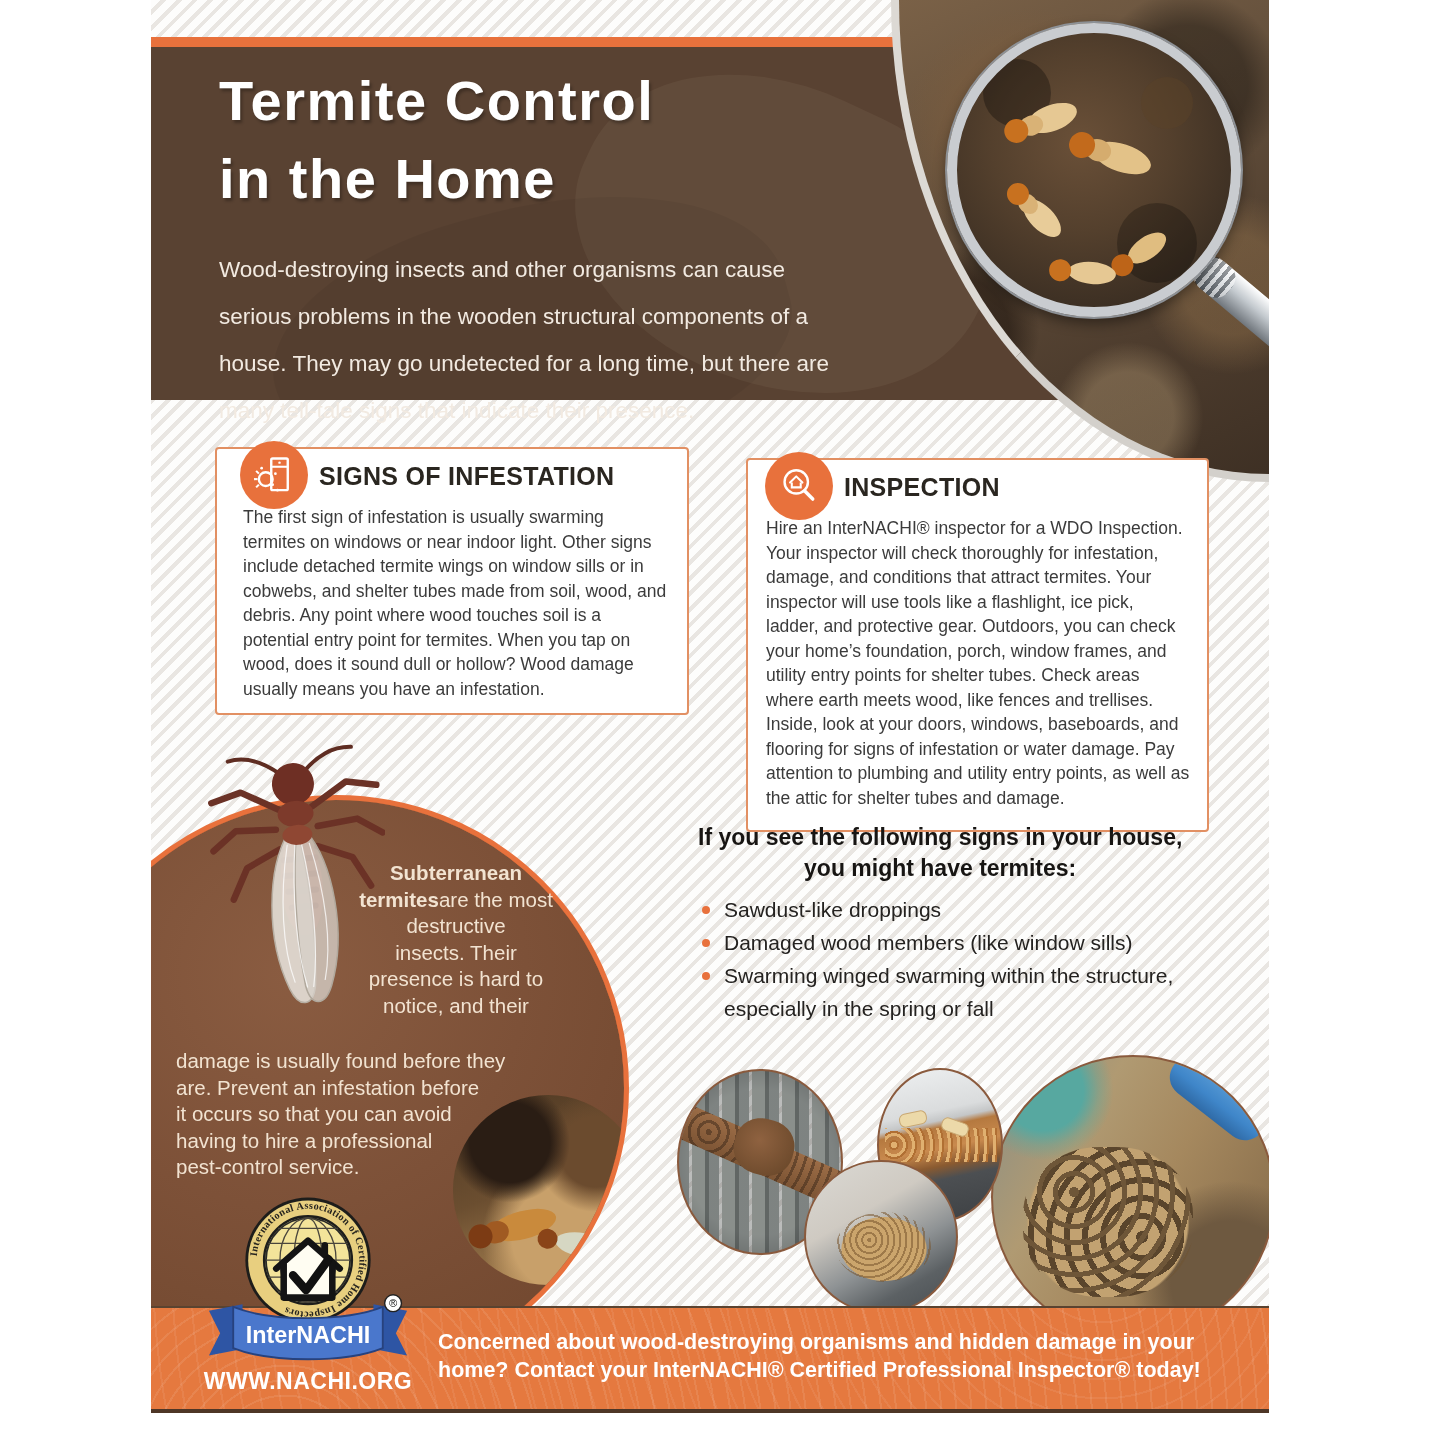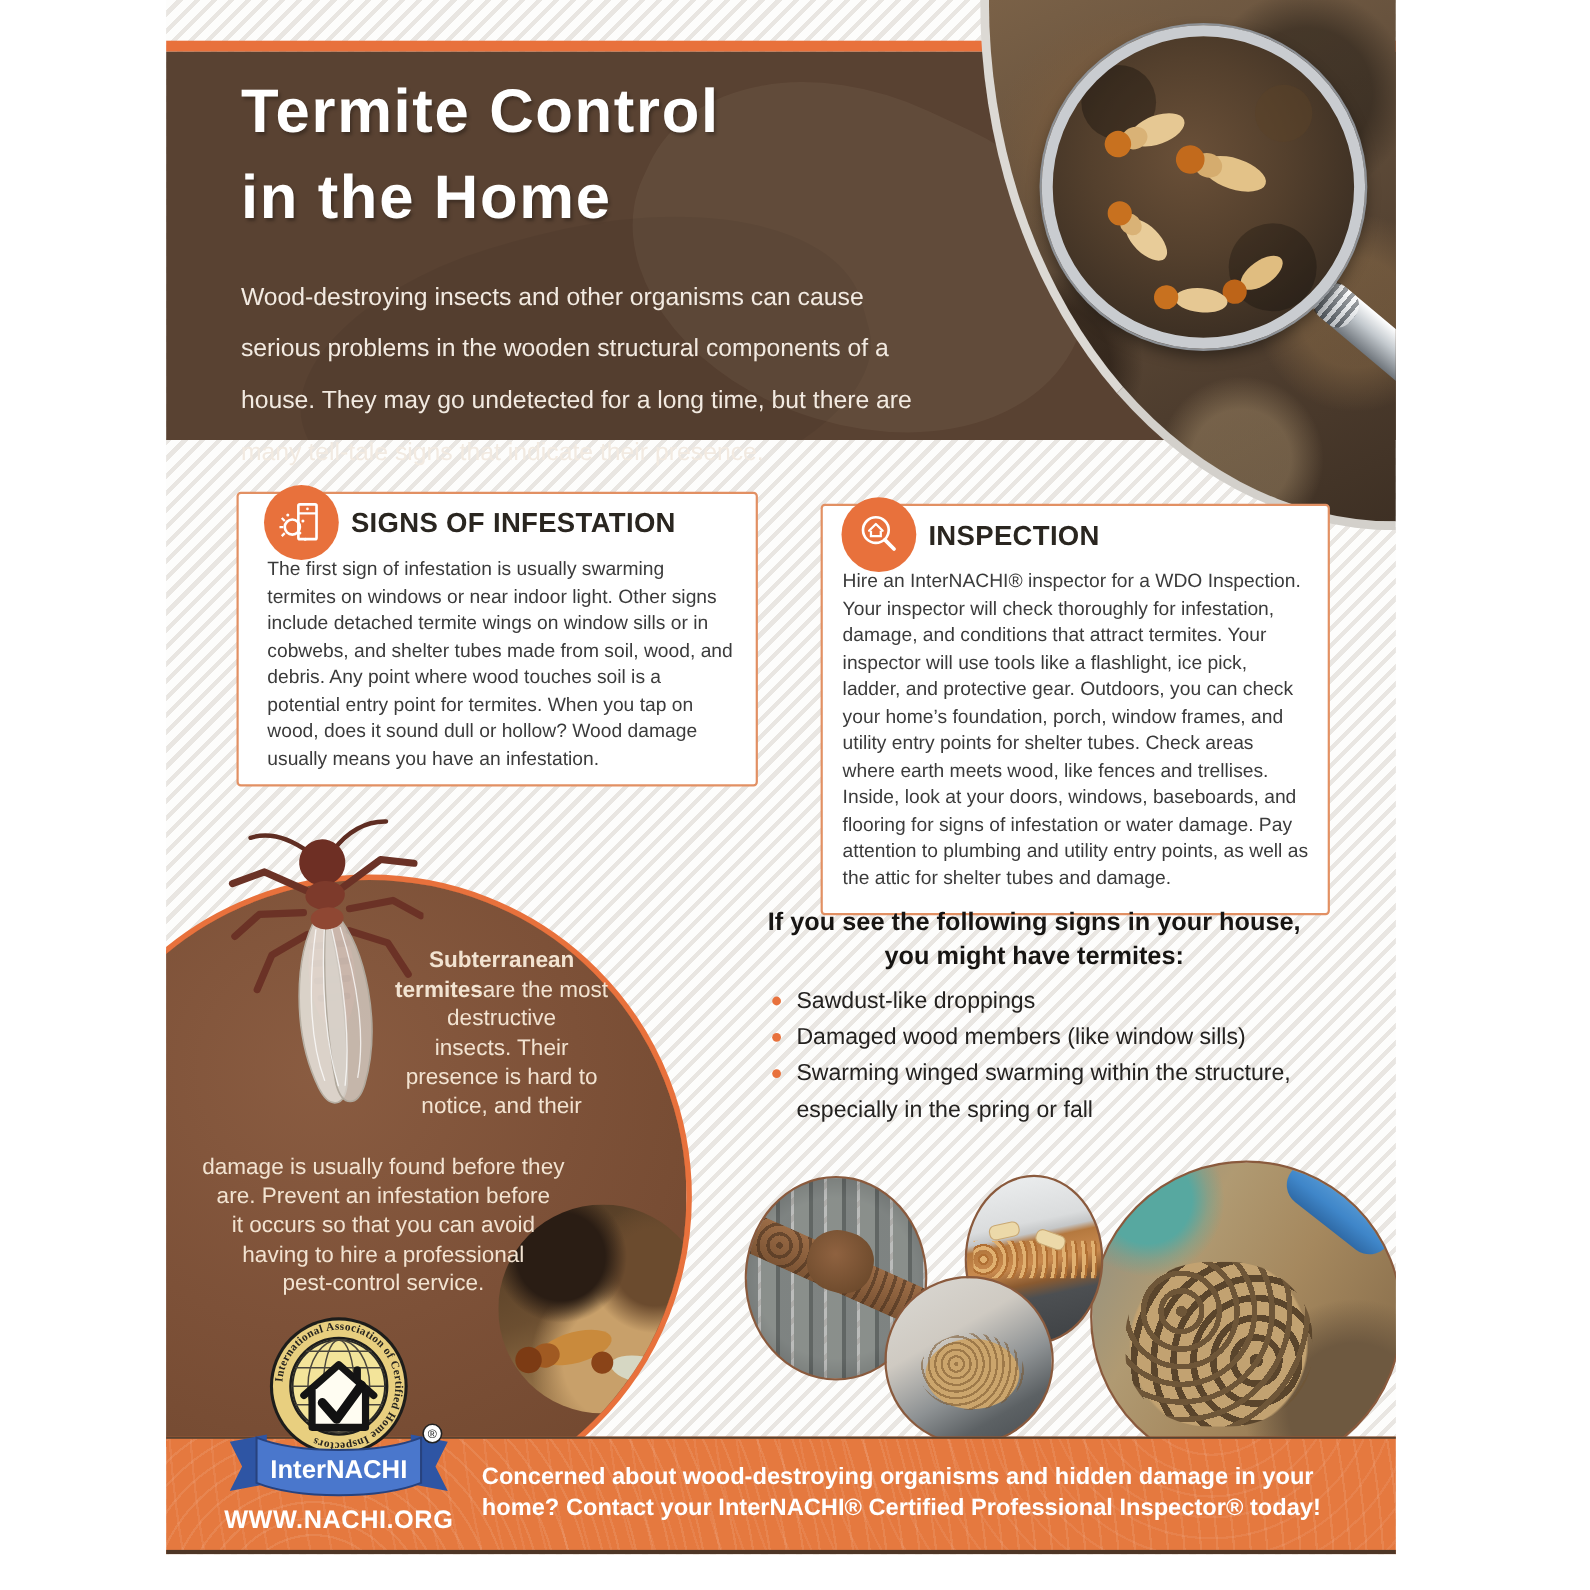--- a/index.html
+++ b/index.html
@@ -67,21 +67,21 @@
        border-radius:50%;pointer-events:none;z-index:5;}
   .c0{position:absolute;left:405px;top:295px;width:190px;height:190px;border-radius:50%;overflow:hidden;z-index:4;
     background:
       radial-gradient(circle at 30% 25%,#2A1D14 0 40px,transparent 60px),
       radial-gradient(circle at 75% 30%,#6B4B2E 0 35px,transparent 60px),
       radial-gradient(circle at 60% 75%,#C8A06A 0 55px,transparent 85px),
       linear-gradient(160deg,#4E3823 0%,#6B4E30 45%,#A07C4E 80%,#8A6A42 100%);}
   .subtextA{left:170px;top:860px;width:270px;text-align:center;color:#F2E3D1;
     font-size:20.5px;line-height:26.5px;z-index:5;}
   .subtextA b{font-weight:bold;}
-  .subtextB{left:25px;top:1048px;width:345px;text-align:center;color:#F2E3D1;
+  .subtextB{left:25px;top:1048px;width:345px;color:#F2E3D1;
     font-size:20.5px;line-height:26.5px;z-index:5;}
   .termsvg{left:52px;top:736px;width:182px;height:282px;z-index:5;}
 
   
   .pcircle{border-radius:50%;overflow:hidden;border:2px solid #8a5a3d;box-sizing:border-box;}
   .c4{left:840px;top:1055px;width:284px;height:284px;z-index:4;
     background:
       radial-gradient(circle at 18% 12%,#57a8a0 0 40px,rgba(87,168,160,0.4) 55px,transparent 70px),
       radial-gradient(circle at 85% 80%,#6e5940 0 60px,transparent 100px),
       linear-gradient(120deg,#8a8f86 0%,#b09a72 30%,#a5885e 55%,#8f7450 80%,#7a6242 100%);}

